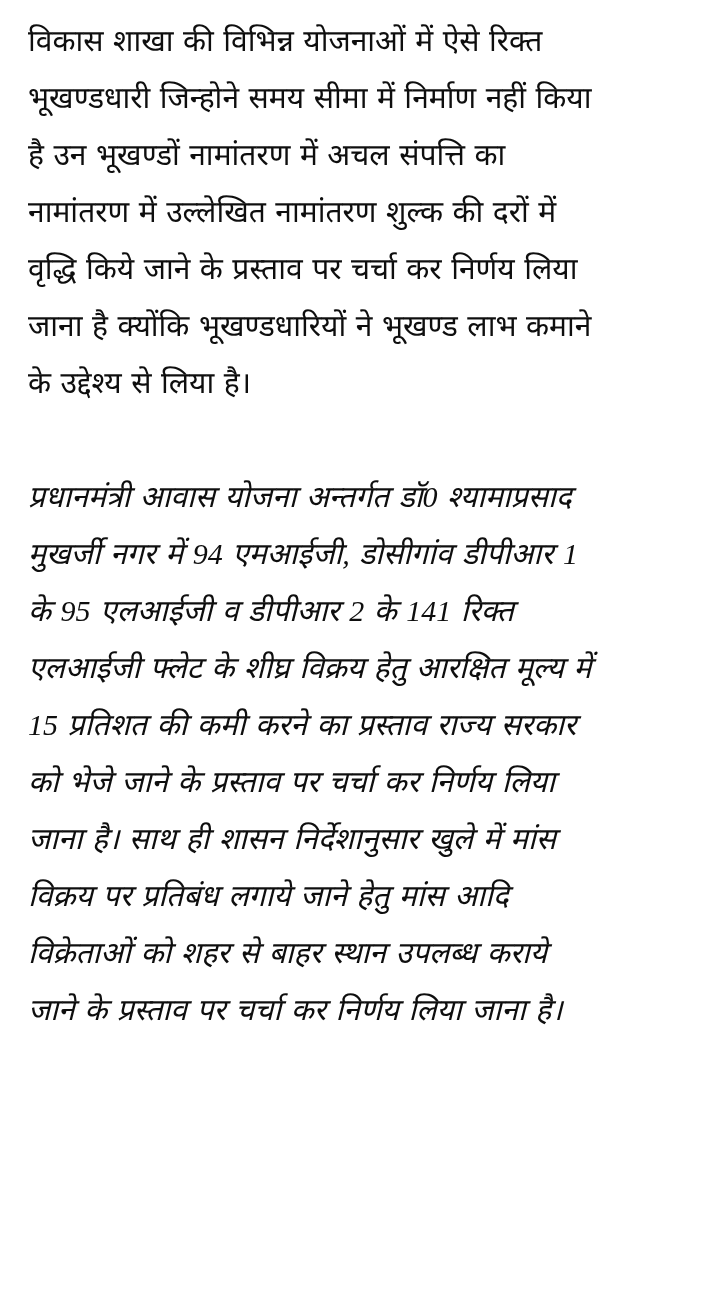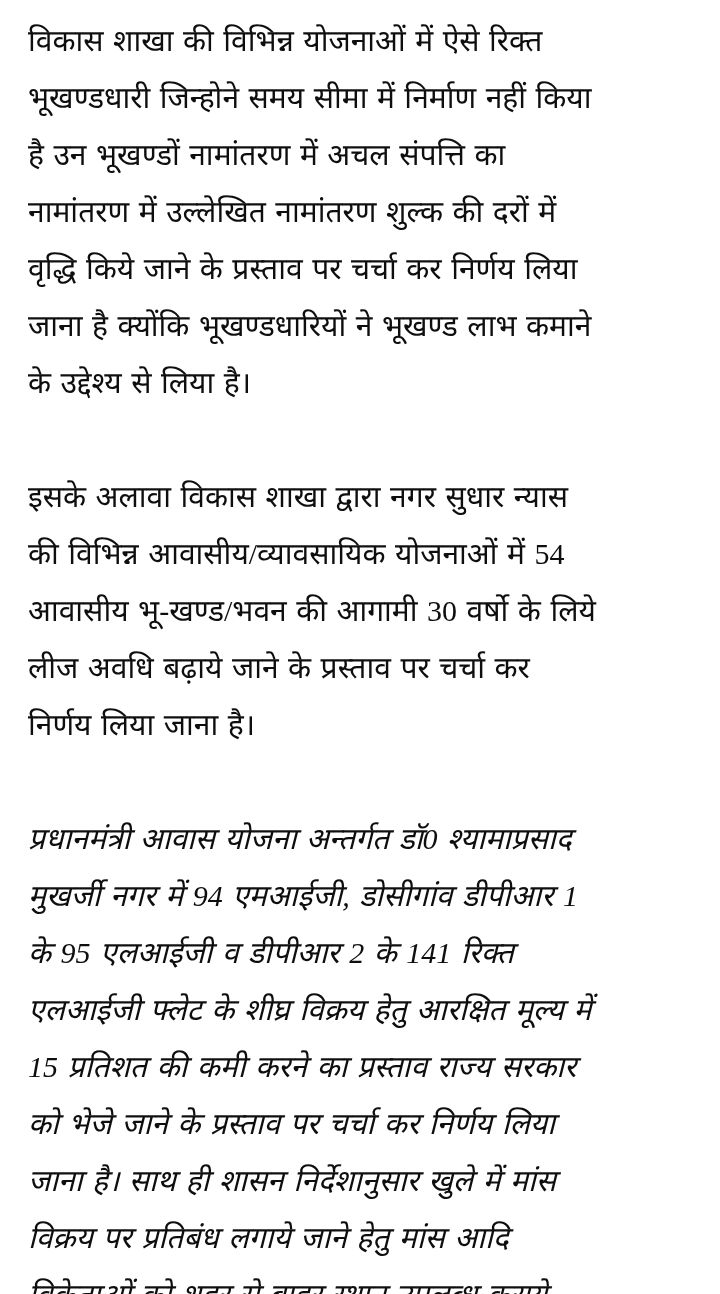--- a/index.html
+++ b/index.html
@@ -30,15 +30,14 @@
   .doc-page p:last-child {
     margin-bottom: 0;
     font-style: italic;
   }
 </style>
 </head>
 <body>
 
 <div class="doc-page">
   <p>विकास शाखा की विभिन्न योजनाओं में ऐसे रिक्त भूखण्डधारी जिन्होने समय सीमा में निर्माण नहीं किया है उन भूखण्डों नामांतरण में अचल संपत्ति का नामांतरण में उल्लेखित नामांतरण शुल्क की दरों में वृद्धि किये जाने के प्रस्ताव पर चर्चा कर निर्णय लिया जाना है क्योंकि भूखण्डधारियों ने भूखण्ड लाभ कमाने के उद्देश्य से लिया है।</p>
-  <p>इसके अलावा विकास शाखा द्वारा नगर सुधार न्यास की विभिन्न आवासीय/व्यावसायिक योजनाओं में 54 आवासीय भू-खण्ड/भवन की आगामी 30 वर्षो के लिये लीज अवधि बढ़ाये जाने के प्रस्ताव पर चर्चा कर निर्णय लिया जाना है।</p>
   <p>प्रधानमंत्री आवास योजना अन्तर्गत डॉ0 श्यामाप्रसाद मुखर्जी नगर में 94 एमआईजी, डोसीगांव डीपीआर 1 के 95 एलआईजी व डीपीआर 2 के 141 रिक्त एलआईजी फ्लेट के शीघ्र विक्रय हेतु आरक्षित मूल्य में 15 प्रतिशत की कमी करने का प्रस्ताव राज्य सरकार को भेजे जाने के प्रस्ताव पर चर्चा कर निर्णय लिया जाना है। साथ ही शासन निर्देशानुसार खुले में मांस विक्रय पर प्रतिबंध लगाये जाने हेतु मांस आदि विक्रेताओं को शहर से बाहर स्थान उपलब्ध कराये जाने के प्रस्ताव पर चर्चा कर निर्णय लिया जाना है।</p>
 </div>
 
 </body></html>

